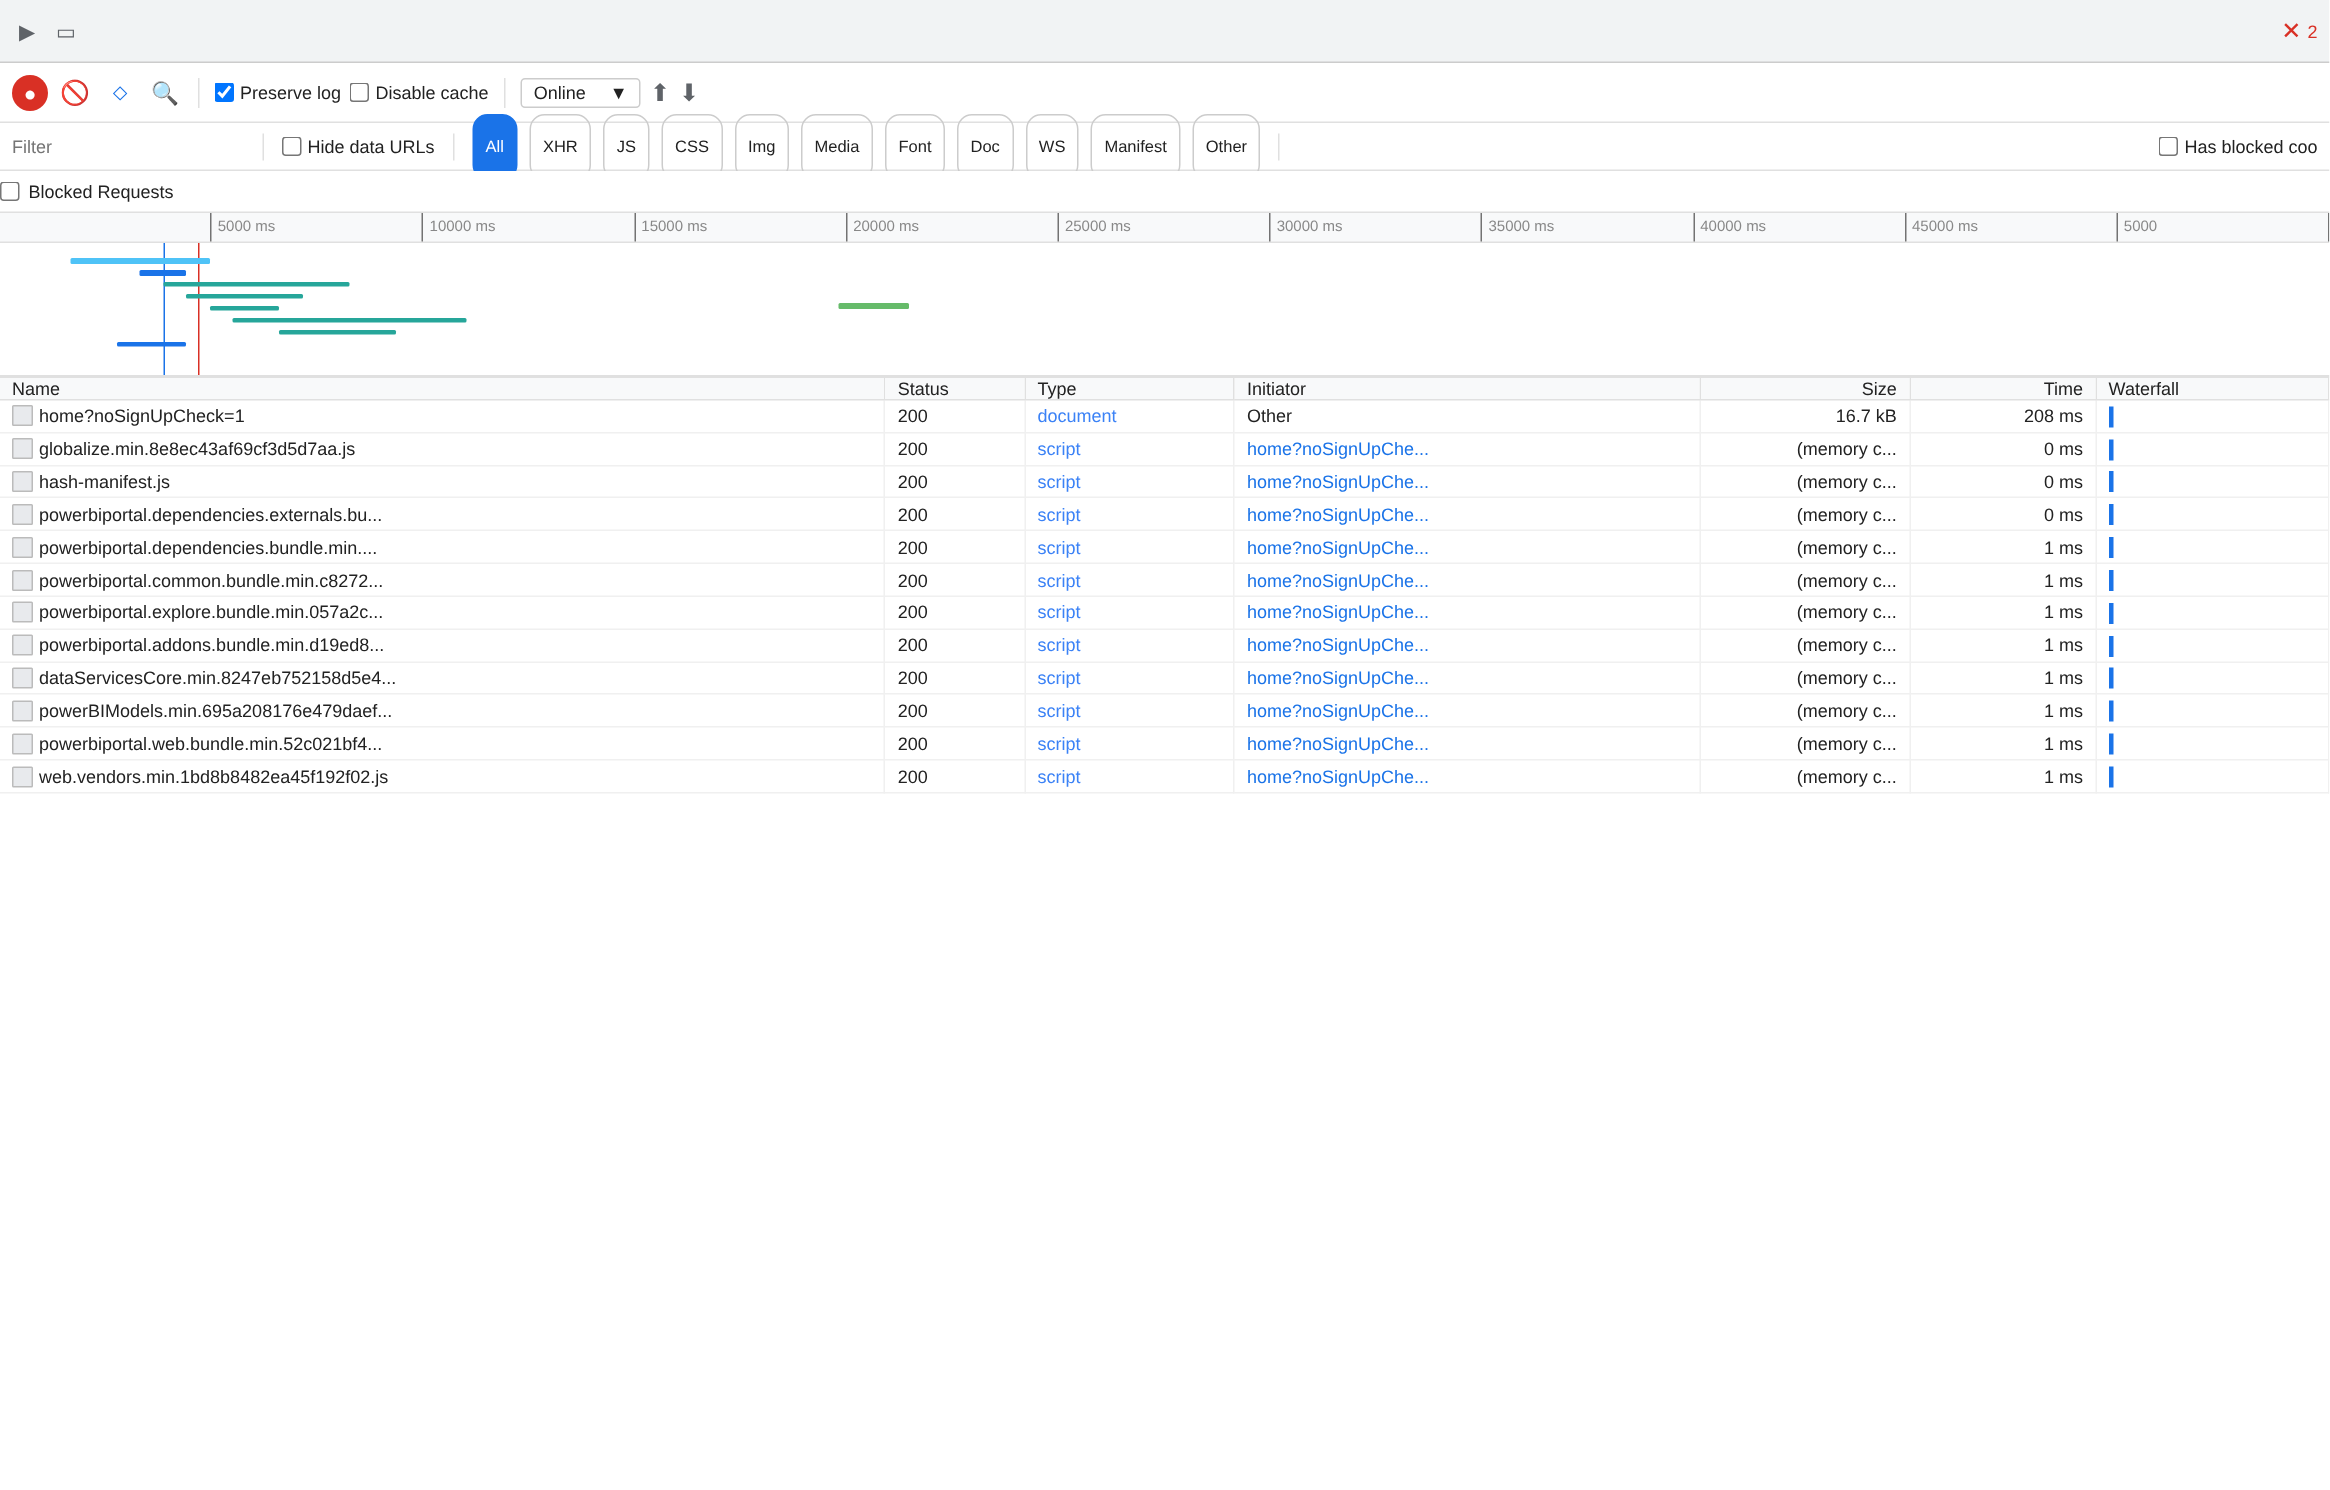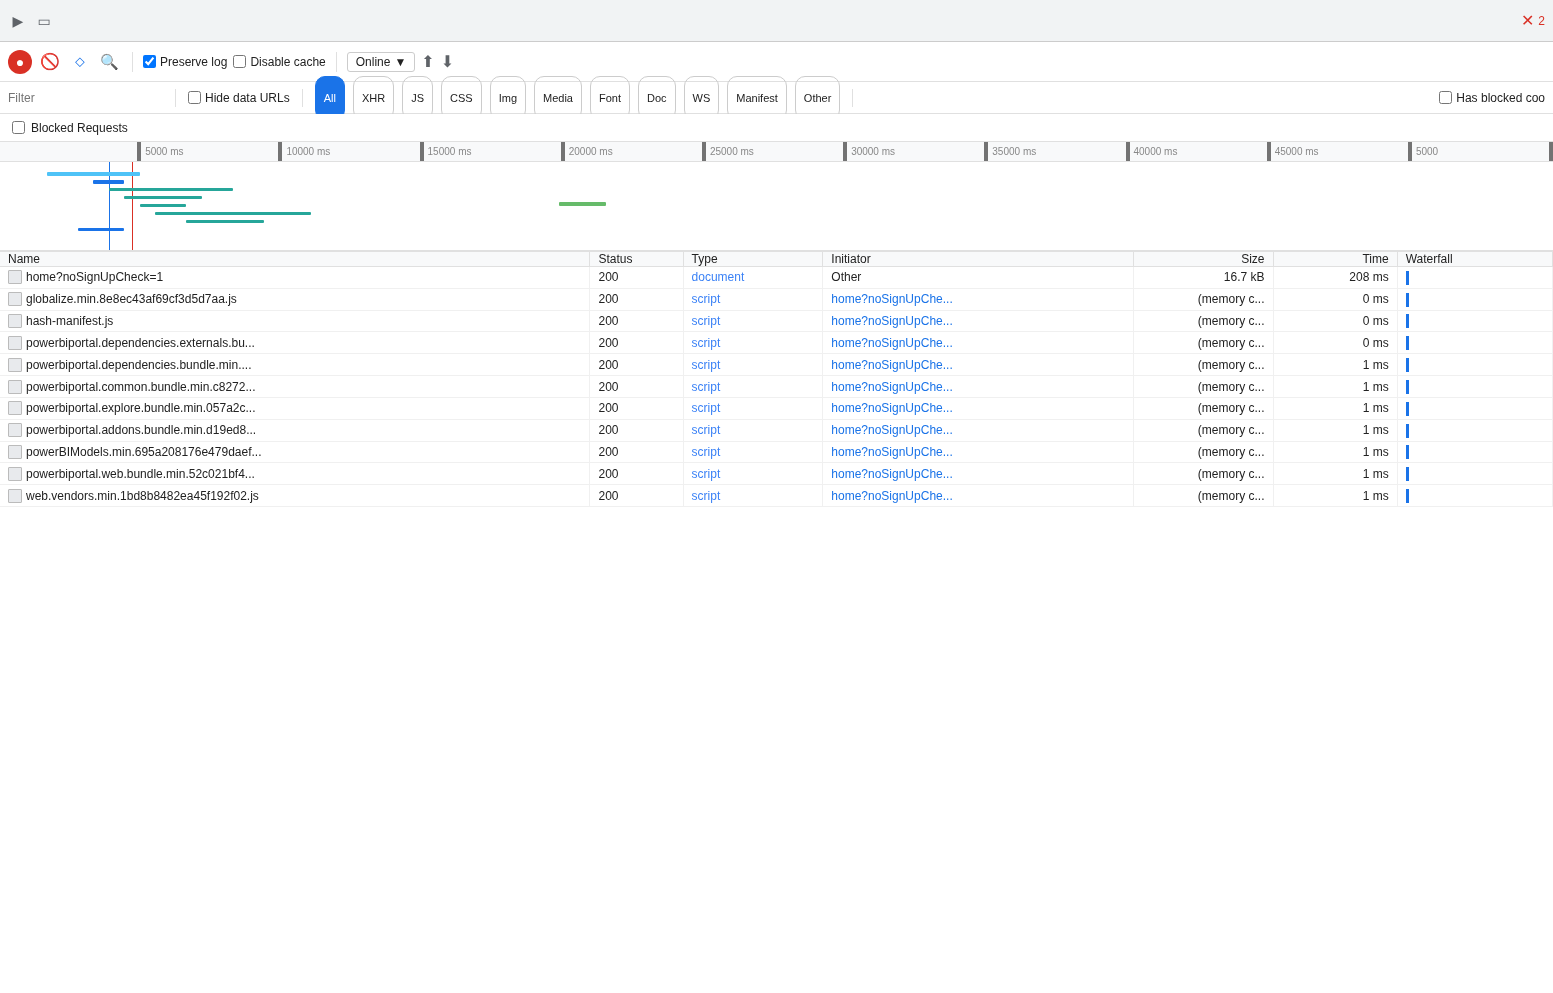--- a/index.html
+++ b/index.html
@@ -34,21 +34,21 @@
       cursor: pointer; font-size: 14px; flex-shrink: 0;
     }
     .btn-record { background: #d93025; color: white; }
     .btn-clear { color: #5f6368; border: 1px solid #ccc; background: none; }
     .btn-filter { color: #1a73e8; }
     .btn-search { color: #5f6368; }
     .toolbar-sep { width: 1px; height: 20px; background: #e0e0e0; margin: 0 4px; }
     .checkbox-label { display: flex; align-items: center; gap: 4px; font-size: 12px; color: #222; cursor: pointer; }
     .checkbox-label input { width: 13px; height: 13px; }
     .dropdown-btn {
-      display: flex; align-items: flex-start; gap: 4px;
+      display: flex; align-items: flex-start; gap: 16px;
       padding: 2px 8px; border: 1px solid #ccc; border-radius: 3px;
       background: #fff; cursor: pointer; font-size: 12px;
     }
     .upload-btn, .download-btn { color: #5f6368; cursor: pointer; font-size: 16px; }
 
     
     .filter-bar {
       display: flex; align-items: center; gap: 8px;
       padding: 4px 8px; border-bottom: 1px solid #e0e0e0; background: #fff;
       height: 32px;
@@ -61,35 +61,35 @@
     .filter-type-btn {
       padding: 15px 8px; border: 1px solid #ccc; border-radius: 10px;
       background: none; font-size: 11px; cursor: pointer; color: #222;
     }
     .filter-type-btn.active { background: #1a73e8; color: white; border-color: #1a73e8; }
     .has-blocked { display: flex; align-items: center; gap: 4px; margin-left: auto; font-size: 12px; }
 
     
     .blocked-bar {
       display: flex; align-items: center; gap: 6px;
-      padding: 4px 12px; border-bottom: 1px solid #e0e0e0; background: #fff;
+      padding: 4px 0; border-bottom: 1px solid #e0e0e0; background: #fff;
       height: 28px; font-size: 12px;
     }
 
     
     .timeline-container {
       height: 110px; border-bottom: 2px solid #e0e0e0;
       background: #fff; position: relative; overflow: hidden;
     }
     .timeline-ruler {
       display: flex; border-bottom: 1px solid #e0e0e0;
       height: 20px; background: #f8f9fa;
     }
     .timeline-ruler-item {
-      flex: 1; border-right: 4px solid #737373;
+      flex: 1; border-right: 1px solid #737373;
       padding-left: 4px; font-size: 10px; color: #888;
       display: flex; align-items: center;
     }
     .timeline-chart { position: relative; height: 90px; }
     .tl-bar {
       position: absolute; height: 4px; border-radius: 1px;
     }
     .tl-vline { position: absolute; top: 0; bottom: 0; width: 1px; }
 
     
@@ -356,20 +356,34 @@
             <td class="col-type type">script</td>
             <td class="col-initiator initiator"><a href="#">home?noSignUpChe...</a></td>
             <td class="col-size num">(memory c...</td>
             <td class="col-time num">1 ms</td>
             <td class="col-waterfall"><span class="wf-bar" style="background:#1a73e8; display:inline-block; width:3px; height:14px; vertical-align:middle;"></span></td>
           </tr>
           <tr>
             <td class="col-name">
               <span class="name-cell">
                 <span class="file-icon"></span>
+                <span>dataServicesCore.min.8247eb752158d5e4...</span>
+              </span>
+            </td>
+            <td class="col-status status">200</td>
+            <td class="col-type type">script</td>
+            <td class="col-initiator initiator"><a href="#">home?noSignUpChe...</a></td>
+            <td class="col-size num">(memory c...</td>
+            <td class="col-time num">1 ms</td>
+            <td class="col-waterfall"><span class="wf-bar" style="background:#1a73e8; display:inline-block; width:3px; height:14px; vertical-align:middle;"></span></td>
+          </tr>
+          <tr>
+            <td class="col-name">
+              <span class="name-cell">
+                <span class="file-icon"></span>
                 <span>powerBIModels.min.695a208176e479daef...</span>
               </span>
             </td>
             <td class="col-status status">200</td>
             <td class="col-type type">script</td>
             <td class="col-initiator initiator"><a href="#">home?noSignUpChe...</a></td>
             <td class="col-size num">(memory c...</td>
             <td class="col-time num">1 ms</td>
             <td class="col-waterfall"><span class="wf-bar" style="background:#1a73e8; display:inline-block; width:3px; height:14px; vertical-align:middle;"></span></td>
           </tr>

